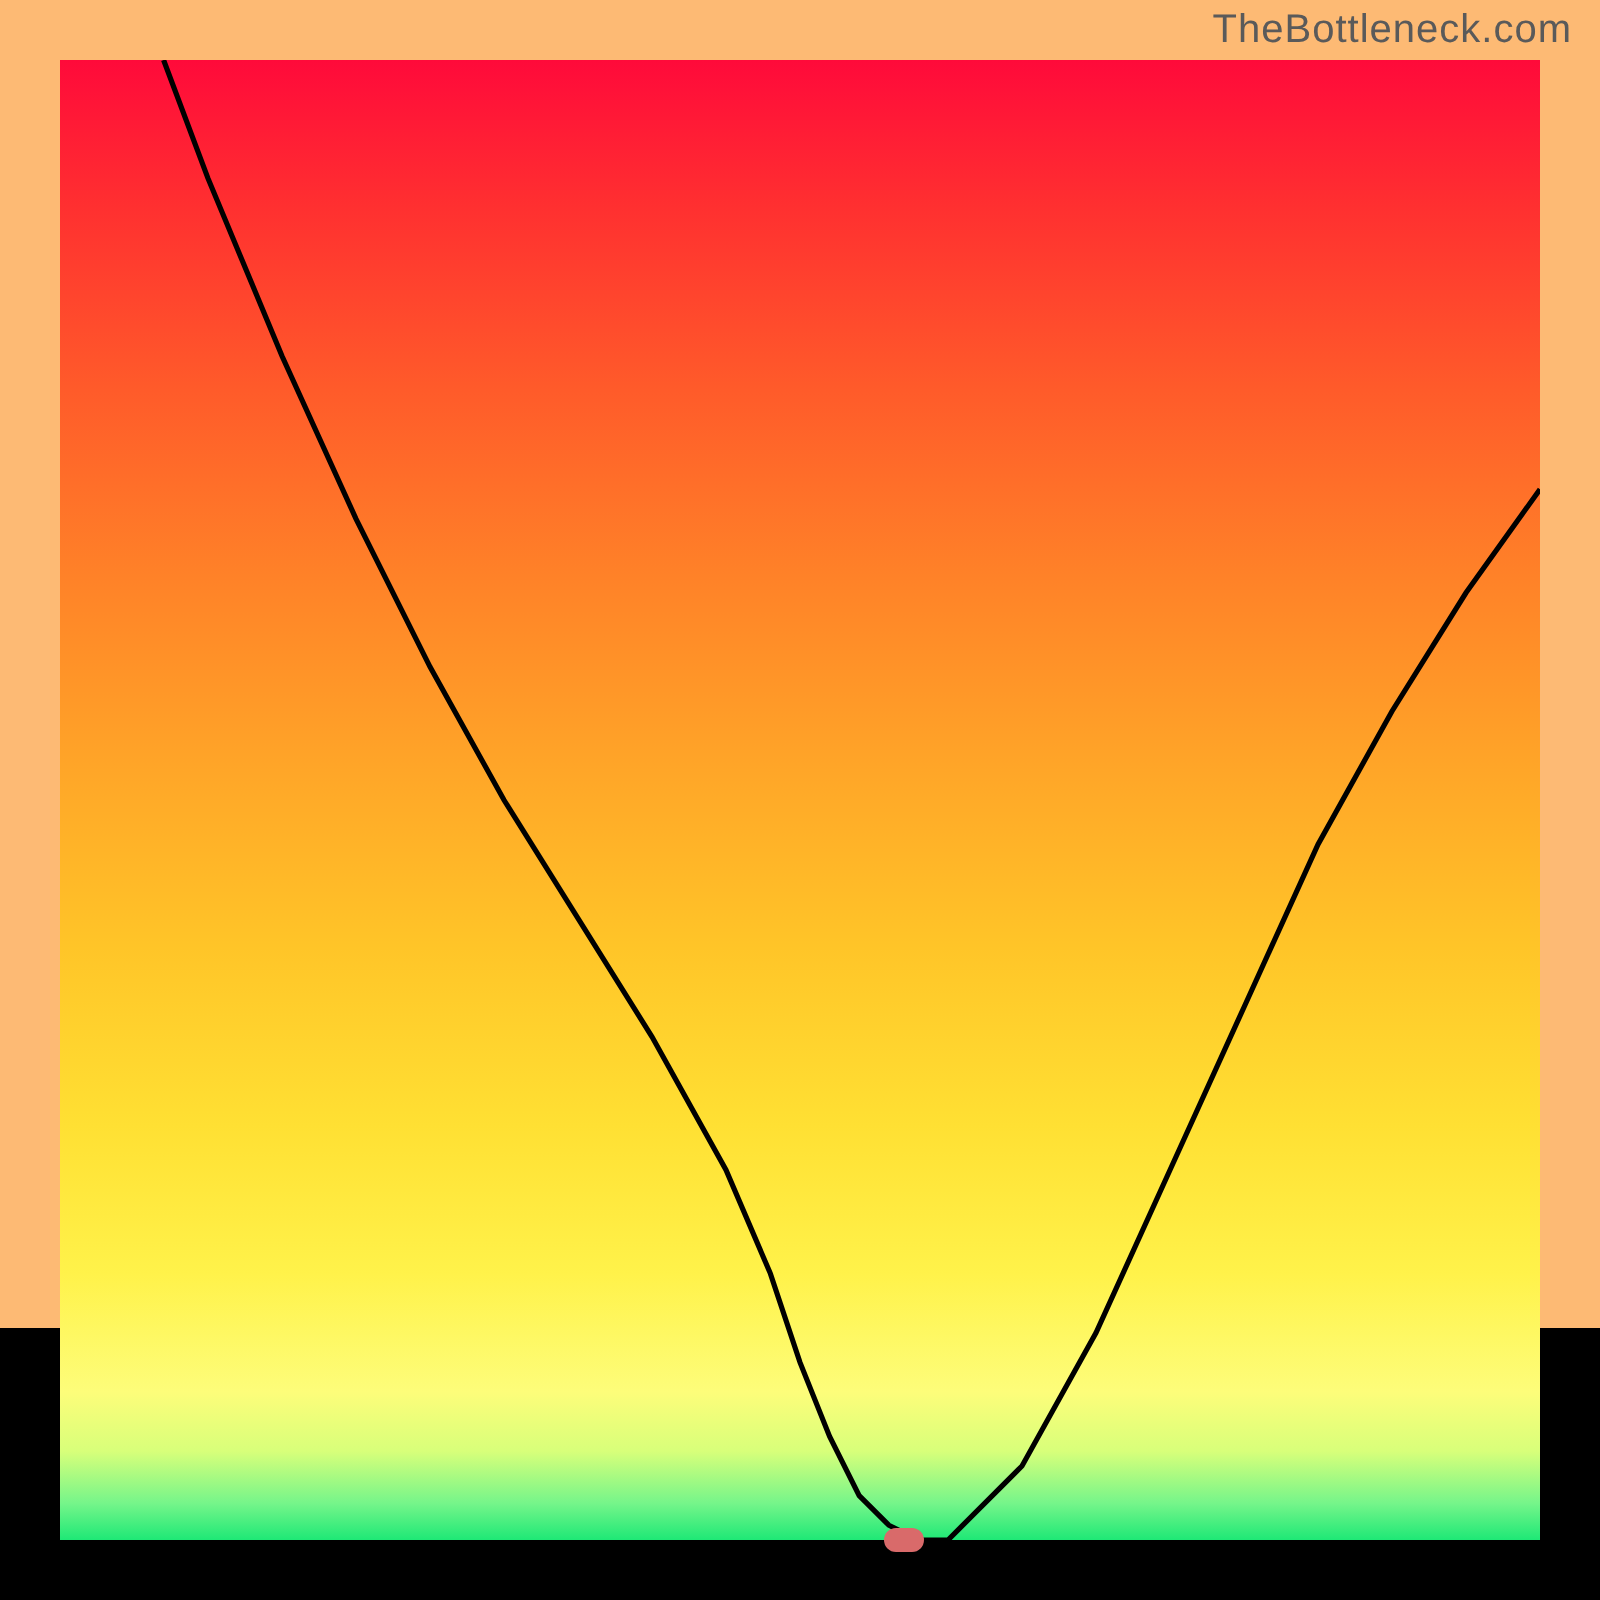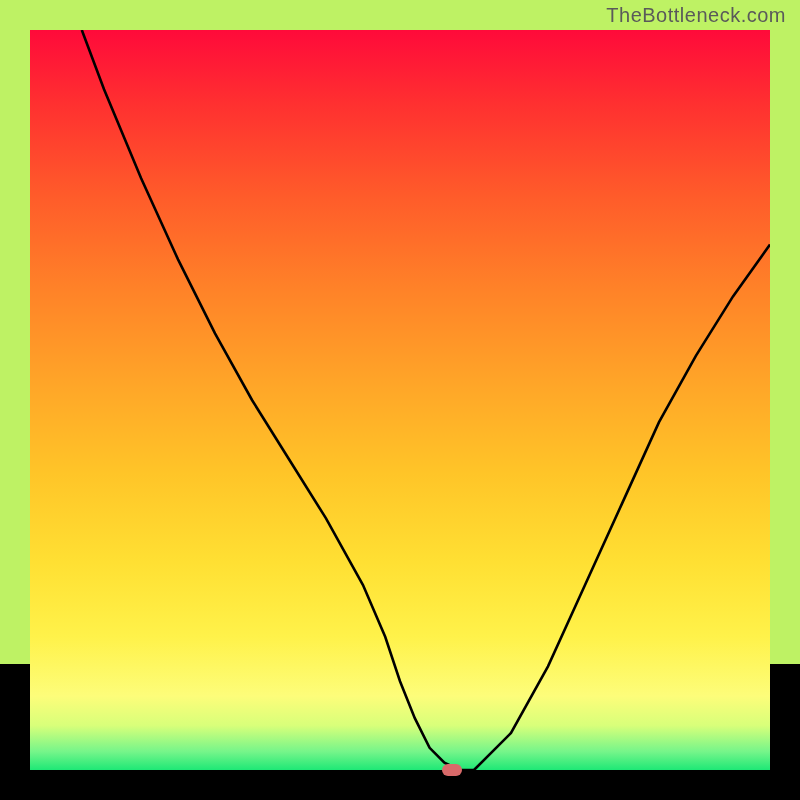--- a/index.html
+++ b/index.html
@@ -8,21 +8,21 @@
     width: 800px;
     height: 800px;
     background: #000;
     font-family: Arial, Helvetica, sans-serif;
     overflow: hidden;
   }
   .frame {
     position: relative;
     width: 800px;
     height: 664px;
-    background: #bef264;
+    background: #fdba74;
   }
   .watermark {
     position: absolute;
     top: 4px;
     right: 14px;
     color: #5a5a5a;
     font-size: 20px;
     letter-spacing: 0.5px;
     z-index: 5;
     user-select: none;

